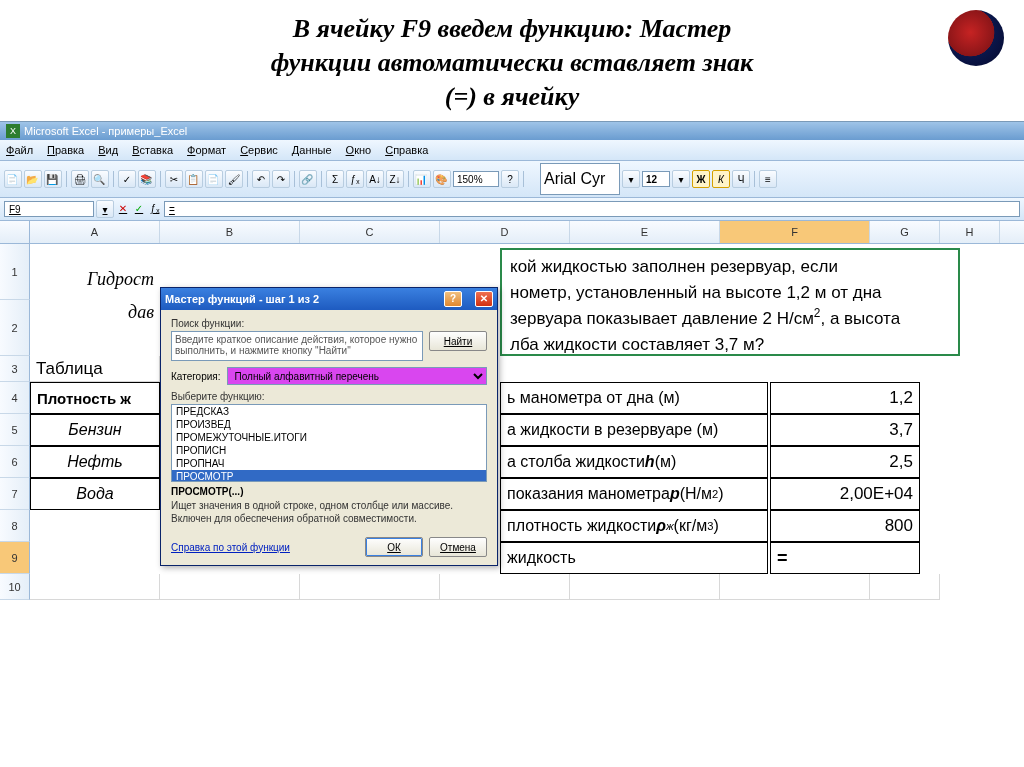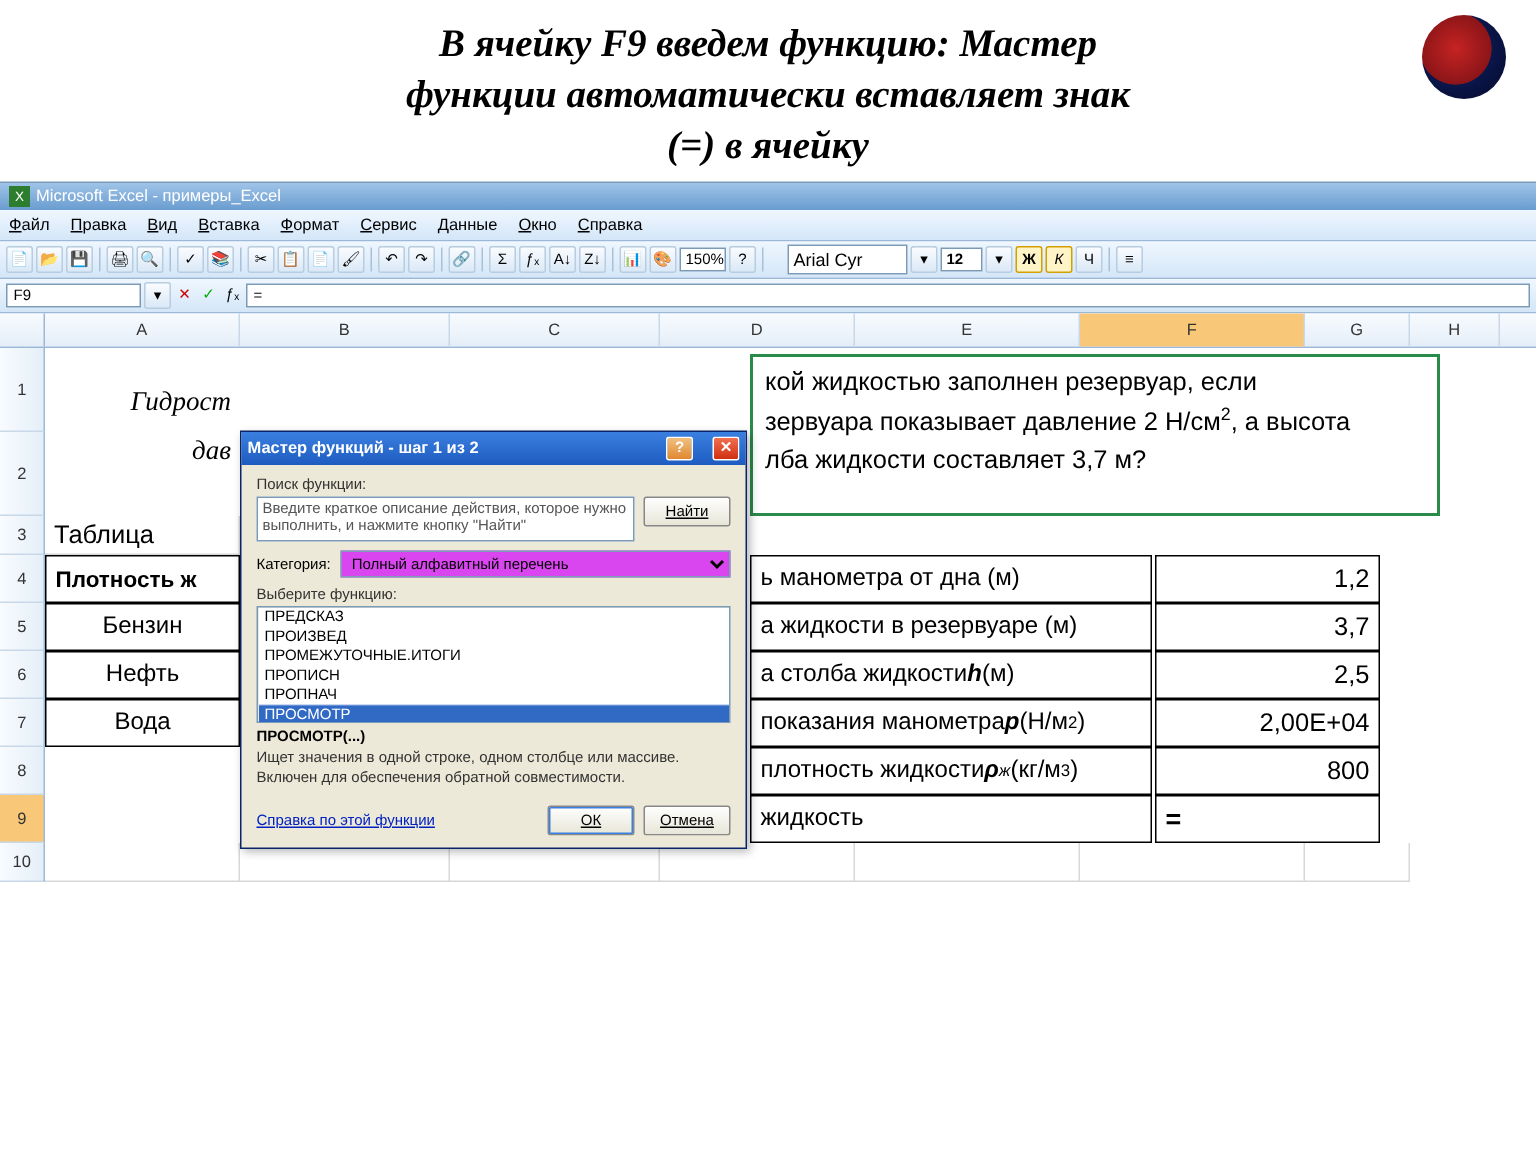--- a/index.html
+++ b/index.html
@@ -12,27 +12,27 @@
   .excel-titlebar { background: linear-gradient(#9fc4e8, #6a9cd0); color: #fff; padding: 2px 6px; font-size: 11px; display: flex; align-items: center; gap: 4px; }
   .excel-icon { width: 14px; height: 14px; background: #2d7d2f; display: inline-block; font-size: 9px; text-align: center; line-height: 14px; color: #fff; }
   
   .menubar { background: linear-gradient(#eff7ff, #d4e6f8); padding: 2px 0; display: flex; gap: 2px; font-size: 11px; border-bottom: 1px solid #9bb8d8; }
   .menubar span { padding: 2px 6px; cursor: default; }
   .menubar span:first-letter { text-decoration: underline; }
   
   .toolbar { background: linear-gradient(#eff7ff, #d4e6f8); padding: 2px 4px; display: flex; align-items: center; gap: 2px; border-bottom: 1px solid #9bb8d8; }
   .tb-btn { width: 18px; height: 18px; background: linear-gradient(#fafcff, #dae8f6); border: 1px solid #b8cde0; border-radius: 2px; display: flex; align-items: center; justify-content: center; font-size: 10px; cursor: pointer; }
   .tb-sep { width: 1px; height: 16px; background: #a8c0d8; margin: 0 2px; }
-  .pct-box { width: 31px; height: 16px; background: #fff; border: 1px solid #7a9ab8; font-size: 10px; padding: 0 3px; display: inline-flex; align-items: center; }
-  .font-box { width: 80px; height: 20px; background: #fff; border: 1px solid #7a9ab8; font-size: 12px; padding: 0 3px; display: inline-flex; align-items: center; }
+  .pct-box { width: 46px; height: 16px; background: #fff; border: 1px solid #7a9ab8; font-size: 10px; padding: 0 3px; display: inline-flex; align-items: center; }
+  .font-box { width: 80px; height: 32px; background: #fff; border: 1px solid #7a9ab8; font-size: 16px; padding: 0 3px; display: inline-flex; align-items: center; }
   .size-box { width: 28px; height: 16px; background: #fff; border: 1px solid #7a9ab8; font-size: 10px; padding: 0 3px; display: inline-flex; align-items: center; font-weight: bold; }
   .b-btn { font-weight: bold; background: #fff4c8 !important; border-color: #d4a000 !important; }
   .i-btn { font-style: italic; background: #fff4c8 !important; border-color: #d4a000 !important; }
   
-  .name-fx { background: linear-gradient(#eff7ff, #d4e6f8); padding: 2px 4px; display: flex; align-items: center; gap: 2px; border-bottom: 1px solid #9bb8d8; }
+  .name-fx { background: linear-gradient(#eff7ff, #d4e6f8); padding: 2px 4px; display: flex; align-items: center; gap: 2px; border-bottom: 1px solid #9bb8d8; text-decoration: underline; }
   .name-box { width: 90px; height: 16px; background: #fff; border: 1px solid #7a9ab8; font-size: 10px; padding: 0 4px; display: inline-flex; align-items: center; }
   .fx-bar { flex: 1; height: 16px; background: #fff; border: 1px solid #7a9ab8; font-size: 10px; padding: 0 4px; display: inline-flex; align-items: center; }
   .fx-btn { width: 14px; height: 14px; font-size: 10px; text-align: center; line-height: 14px; }
   .fx-x { color: #c00; }
   .fx-v { color: #0a0; }
   
   .col-headers { display: flex; background: linear-gradient(#f8fbff, #e4eef8); border-bottom: 1px solid #9bb8d8; }
   .rowh-corner { width: 30px; height: 22px; border-right: 1px solid #9bb8d8; }
   .colh { height: 22px; border-right: 1px solid #c8d8e8; text-align: center; font-size: 11px; line-height: 22px; color: #333; }
   .colh.sel { background: #f8c878; }
@@ -53,21 +53,21 @@
   
   .text1 { font-style: italic; font-family: "Times New Roman", serif; font-size: 18px; }
   .textright { font-size: 17px; line-height: 1.5; }
   .sup { font-size: 0.7em; vertical-align: super; }
   
   .tbl-label { font-size: 17px; }
   .tbl-header { font-weight: bold; background: #fff; }
   .tbl-bordered { border: 1px solid #000 !important; }
   
   .val-r { justify-content: flex-end; }
-  .val-c { justify-content: center; }
+  .val-c { justify-content: center; font-style: italic; }
   
   .sel-cell { border: 2px solid #000; }
   
   
   .dialog { position: absolute; left: 160px; top: 287px; width: 338px; background: #ece9d8; border: 1px solid #0a246a; box-shadow: 2px 2px 6px rgba(0,0,0,0.3); z-index: 100; }
   .dlg-title { background: linear-gradient(#3a80e0, #1e5bc0); color: #fff; padding: 3px 4px; display: flex; align-items: center; font-size: 11px; font-weight: bold; gap: 11px; }
   .dlg-title-text { flex: 1; }
   .dlg-tb { width: 18px; height: 16px; background: linear-gradient(#f0c080, #e08830); border: 1px solid #fff; border-radius: 2px; margin-left: 2px; text-align: center; font-size: 10px; line-height: 14px; }
   .dlg-close { background: linear-gradient(#f07050, #d03010); color: #fff; }
   .dlg-body { padding: 8px 10px; font-size: 10px; }
@@ -203,20 +203,21 @@
       <div class="rowh rh10">10</div>
     </div>
 
     <div class="cells">
 
       <div class="cell text1" style="left:0;top:0;width:130px;height:56px;justify-content:flex-end;align-items:flex-end;padding-bottom:10px;border:none">Гидрост</div>
       <div class="cell text1" style="left:0;top:56px;width:130px;height:44px;justify-content:flex-end;align-items:flex-start;border:none">дав</div>
 
       <div class="cell textright" style="left:470px;top:4px;width:460px;height:108px;border:2px solid #2a8a4a;display:block;padding:4px 8px">
         <div>кой жидкостью заполнен резервуар, если</div>
+        <div>нометр, установленный на высоте 1,2 м от дна</div>
         <div><span>зервуара показывает давление 2 Н/см</span><span class="sup">2</span><span>, а высота</span></div>
         <div>лба жидкости составляет 3,7 м?</div>
       </div>
 
       <div class="cell tbl-label" style="left:0;top:112px;width:130px;height:26px">Таблица</div>
 
       <div class="cell tbl-header tbl-bordered" style="left:0;top:138px;width:130px;height:32px;font-size:15px">Плотность ж</div>
       <div class="cell tbl-bordered" style="left:470px;top:138px;width:268px;height:32px;font-size:16px">ь манометра от дна (м)</div>
       <div class="cell tbl-bordered val-r" style="left:740px;top:138px;width:150px;height:32px;font-size:17px">1,2</div>
 

